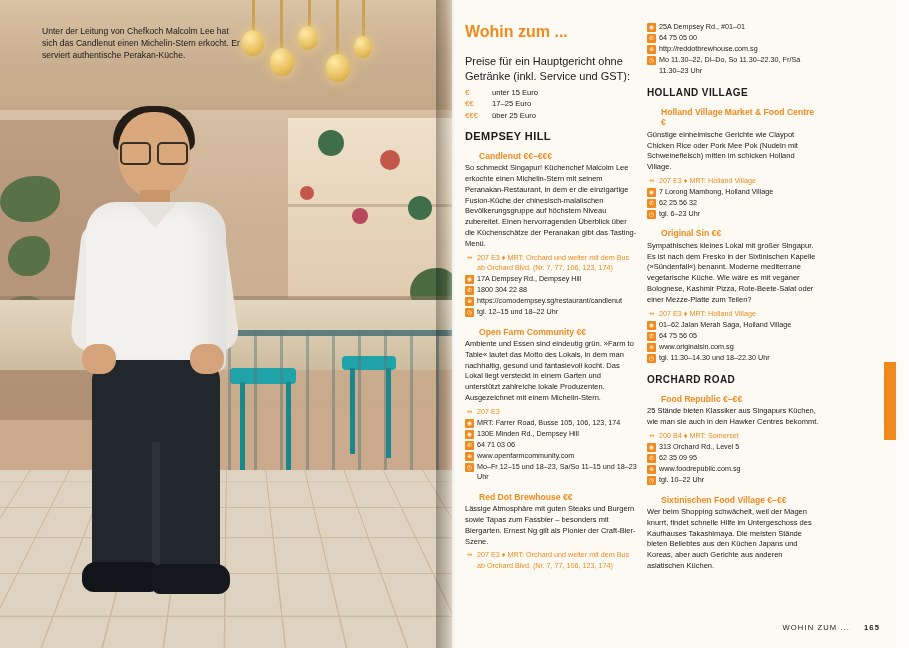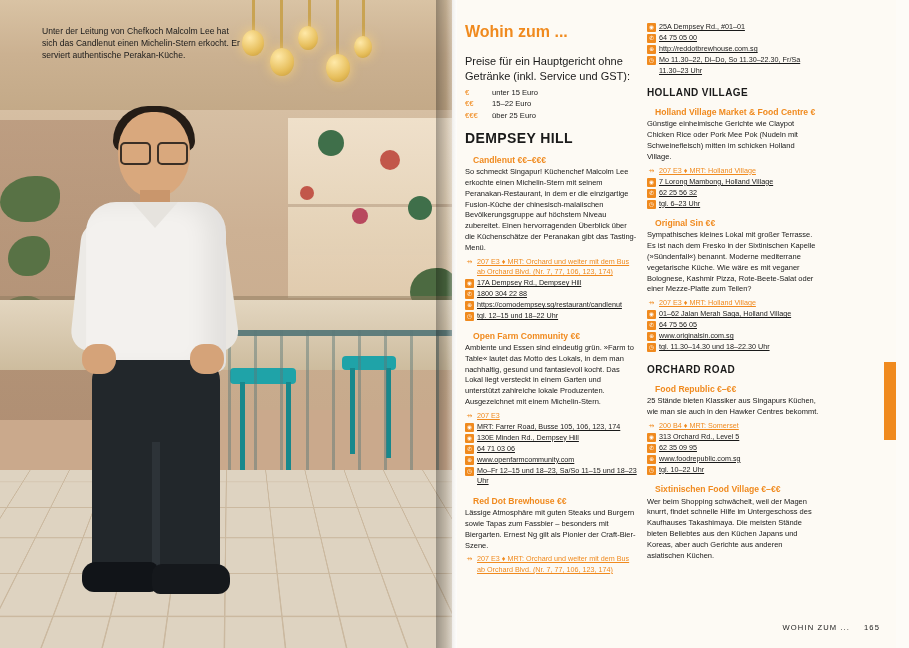--- a/index.html
+++ b/index.html
@@ -84,34 +84,34 @@
 
   
   .text-page{position:absolute;left:457px;top:0;width:439px;height:648px;background:#fdfaf4;}
   .col{position:absolute;top:22px;width:172px;}
   .col-a{left:8px;}
   .col-b{left:190px;}
   h1.head{font-size:16px;line-height:1.22;color:#f08a1e;margin:0 0 12px 0;font-weight:700;}
   .intro{font-size:11px;line-height:1.42;margin:0 0 2px 0;}
   .priceline{font-size:7.6px;line-height:1.5;display:flex;gap:7px;}
   .priceline .sym{color:#f08a1e;width:20px;flex:none;}
-  .area{font-size:14px;font-weight:700;letter-spacing:.4px;color:#1a1a1a;margin:9px 0 3px 0;}
+  .area{font-size:11px;font-weight:700;letter-spacing:.4px;color:#1a1a1a;margin:9px 0 3px 0;}
   .area.big{font-size:10px;margin:11px 0 5px 0;}
-  .poi{font-size:8.6px;font-weight:700;color:#f08a1e;margin:9px 0 2px 8px;line-height:1.2;}
+  .poi{font-size:8.6px;font-weight:700;color:#f08a1e;margin:9px 0 2px 14px;line-height:1.2;}
   .desc{font-size:7.5px;line-height:1.44;margin:0 0 3px 0;}
   .info{font-size:7.2px;line-height:1.46;margin:0;}
   .info .row{display:flex;gap:3px;align-items:flex-start;margin-bottom:.5px;}
   .ico{flex:none;width:9px;color:#f08a1e;font-size:7px;line-height:1.5;text-align:center;}
   .ico.sq{color:#fff;background:#f08a1e;border-radius:1px;font-size:5.6px;line-height:9px;height:9px;margin-top:1px;}
-  .info .txt{flex:1;text-decoration:underline;}
+  .info .txt{flex:1;}
   .orange{color:#f08a1e;}
   .tab{position:absolute;right:0;top:362px;width:12px;height:78px;background:#f08a1e;}
   .footer{position:absolute;left:0;bottom:16px;width:431px;display:flex;justify-content:flex-end;gap:14px;
     font-size:7.6px;letter-spacing:1.1px;color:#1a1a1a;padding-right:8px;box-sizing:border-box;}
-  .pageno{font-weight:400;text-align:right;}
+  .pageno{font-weight:700;text-align:right;}
 </style>
 </head>
 <body>
 
 <div class="page">
 
   <div class="photo-page">
     <div class="photo">
       <div class="ph-ceiling"></div>
       <div class="ph-wall"></div>
@@ -195,21 +195,21 @@
         <span>Wohin zum ...</span><br>
       </h1>
 
       <p class="intro">Preise für ein Hauptgericht ohne Getränke (inkl. Service und GST):</p>
       <div class="priceline">
         <span class="sym">€</span>
         <span>unter 15 Euro</span>
       </div>
       <div class="priceline">
         <span class="sym">€€</span>
-        <span>15–22 Euro</span>
+        <span>17–25 Euro</span>
       </div>
       <div class="priceline">
         <span class="sym">€€€</span>
         <span>über 25 Euro</span>
       </div>
 
       <div class="area">DEMPSEY HILL</div>
 
       <div class="poi">Candlenut €€–€€€</div>
       <p class="desc">So schmeckt Singapur! Küchenchef Malcolm Lee erkochte einen Michelin-Stern mit seinem Peranakan-Restaurant, in dem er die einzigartige Fusion-Küche der chinesisch-malaiischen Bevölkerungsgruppe auf höchstem Niveau zubereitet. Einen hervorragenden Überblick über die Küchenschätze der Peranakan gibt das Tasting-Menü.</p>
@@ -312,21 +312,21 @@
             <span class="ico sq">✆</span>
             <span class="txt">62 25 56 32</span>
           </div>
         <div class="row">
             <span class="ico sq">◷</span>
             <span class="txt">tgl. 6–23 Uhr</span>
           </div>
       </div>
 
       <div class="poi">Original Sin €€</div>
-      <p class="desc">Sympathisches kleines Lokal mit großer Terrasse. Es ist nach dem Fresko in der Sixtinischen Kapelle (»Sündenfall«) benannt. Moderne mediterrane vegetarische Küche. Wie wäre es mit veganer Bolognese, Kashmir Pizza, Rote-Beete-Salat oder einer Mezze-Platte zum Teilen?</p>
+      <p class="desc">Sympathisches kleines Lokal mit großer Singapur. Es ist nach dem Fresko in der Sixtinischen Kapelle (»Sündenfall«) benannt. Moderne mediterrane vegetarische Küche. Wie wäre es mit veganer Bolognese, Kashmir Pizza, Rote-Beete-Salat oder einer Mezze-Platte zum Teilen?</p>
       <div class="info">
         <div class="row">
             <span class="ico">⇸</span>
             <span class="txt orange">207 E3 ♦ MRT: Holland Village</span>
           </div>
         <div class="row">
             <span class="ico sq">◉</span>
             <span class="txt">01–62 Jalan Merah Saga, Holland Village</span>
           </div>
         <div class="row">

